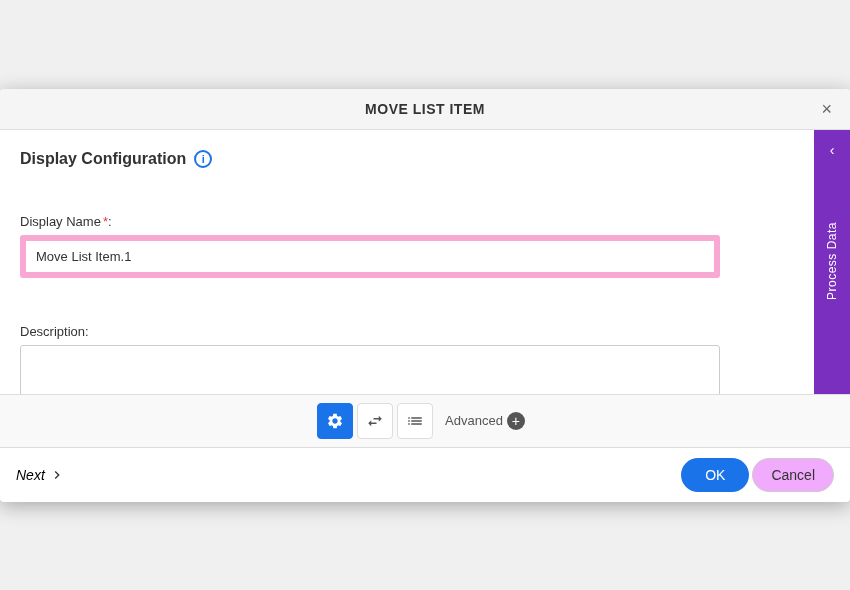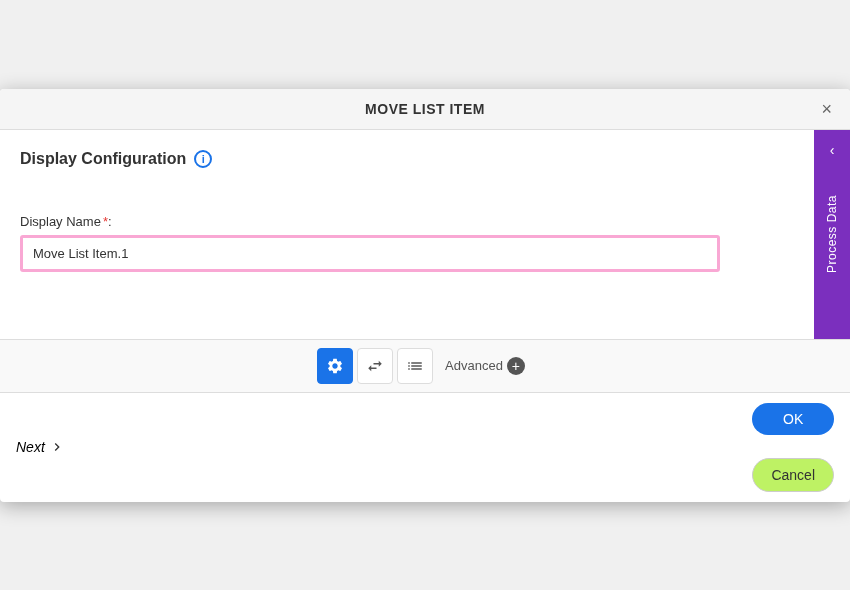--- a/index.html
+++ b/index.html
@@ -92,21 +92,21 @@
       margin-bottom: 6px;
       display: block;
     }
     .required-star {
       color: #e53935;
       margin-left: 2px;
     }
     .form-input {
       width: 100%;
       max-width: 700px;
-      border: 3px solid #f9a8d4;
+      border: 6px solid #f9a8d4;
       border-radius: 3px;
       padding: 8px 10px;
       font-size: 13px;
       color: #333;
       outline: none;
     }
     .form-textarea {
       width: 100%;
       max-width: 700px;
       border: 1px solid #ccc;
@@ -217,35 +217,34 @@
       border: none;
       font-size: 14px;
       color: #000000;
       cursor: pointer;
       font-weight: 500;
       font-style: italic;
     }
     .next-btn svg { color: #333; }
     .footer-right {
       display: flex;
-      gap: 23px;
-      flex-direction: column;
+      gap: 3px;
     }
     .btn-ok {
       background: #1a73e8;
       color: #fff;
       border: none;
       border-radius: 20px;
       padding: 8px 24px;
       font-size: 14px;
       cursor: pointer;
       font-weight: 500;
     }
     .btn-cancel {
-      background: #bef264;
+      background: #f0abfc;
       color: #333;
       border: 1px solid #ccc;
       border-radius: 20px;
       padding: 8px 18px;
       font-size: 14px;
       cursor: pointer;
     }
   </style>
 </head>
 <body>
@@ -263,20 +262,24 @@
       <div class="info-icon">i</div>
     </div>
 
     <div class="form-group">
       <label class="form-label">
         <span>Display Name</span><span class="required-star">*</span>:
       </label>
       <input type="text" class="form-input" value="Move List Item.1" style="">
     </div>
 
+    <div class="form-group">
+      <label class="form-label">Description:</label>
+      <textarea class="form-textarea" style=""></textarea>
+    </div>
 
     <div class="side-panel">
       <span class="side-panel-arrow">‹</span>
       <span class="side-panel-label">Process Data</span>
     </div>
   </div>
 
   <div class="modal-toolbar">
     <button class="toolbar-btn active" title="General">
       <svg width="18" height="18" viewBox="0 0 24 24" fill="currentColor">

